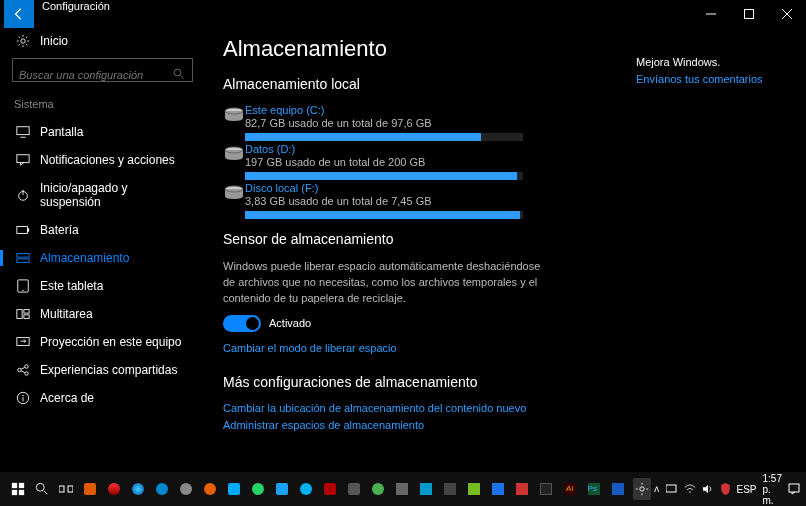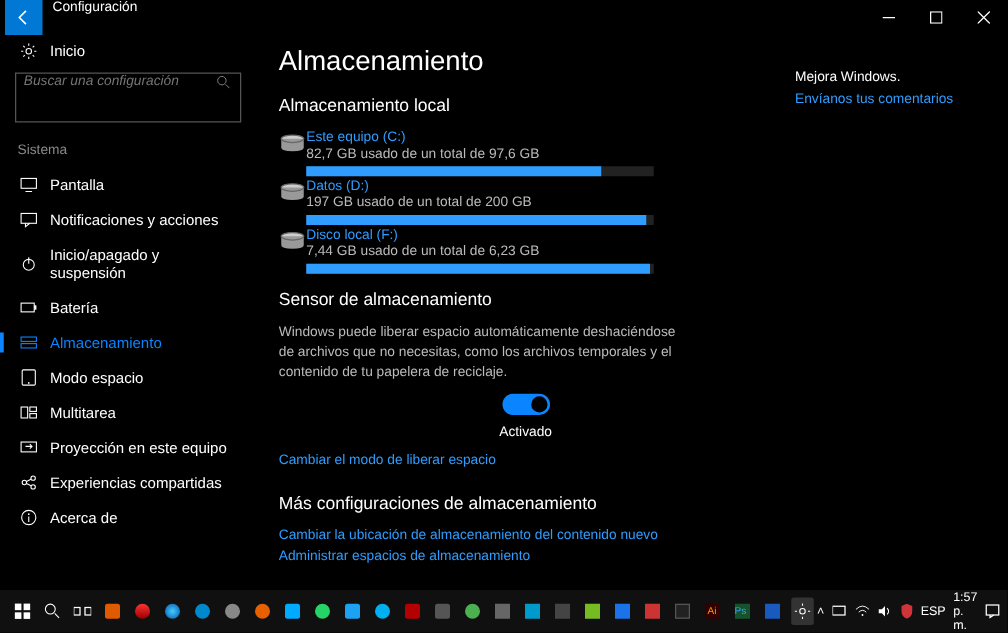--- a/index.html
+++ b/index.html
@@ -5,39 +5,39 @@
 * { margin:0; padding:0; box-sizing:border-box; font-family:"Segoe UI",Arial,sans-serif; }
 body { width:806px; height:506px; background:#000; color:#fff; overflow:hidden; font-size:11px; }
 .titlebar { height:28px; display:flex; padding:0 0 0 4px; }
 .titlebar .back { width:30px; height:28px; display:flex; align-items:center; justify-content:center; background:#0078d4; }
 .titlebar .title { margin-left:8px; font-size:11px; }
 .titlebar .spacer { flex:1; }
 .wbtn { width:38px; height:28px; display:flex; align-items:center; justify-content:center; }
 .row { display:flex; height:444px; }
 .sidebar { width:205px; padding:0 12px; }
 .home { display:flex; align-items:flex-start; gap:10px; padding:6px 4px 10px; font-size:12px; }
-.search { height:40px; border:1px solid #555; display:flex; align-items:flex-start; padding:0 6px; margin-bottom:16px; }
+.search { height:24px; border:1px solid #555; display:flex; align-items:flex-end; padding:0 6px; margin-bottom:16px; }
 .search input { flex:1; background:transparent; border:none; color:#fff; font-size:11px; outline:none; font-style:italic; }
 .catlabel { color:#888; font-size:11px; margin:6px 2px 8px; }
 .nav-item { display:flex; align-items:center; gap:10px; padding:7px 4px; font-size:12px; cursor:pointer; position:relative; }
 .nav-item.active { color:#0a84ff; }
 .nav-item.active::before { content:""; position:absolute; left:-12px; top:6px; bottom:6px; width:3px; background:#0a84ff; }
 .icon { width:14px; height:14px; display:inline-flex; align-items:center; justify-content:center; }
 .main { flex:1; padding:8px 18px 8px 18px; overflow:auto; }
 h1 { font-size:22px; font-weight:400; margin-bottom:14px; }
 h2 { font-size:14px; font-weight:400; margin:6px 0 12px; }
 .drive { display:flex; margin-bottom:2px; max-width:300px;justify-content:space-between; }
 .drv-icon { width:22px; height:18px; margin-top:2px; }
 .drv-body { flex:1; }
 .drv-name { color:#2e9dff; font-size:11px; }
 .drv-use { color:#bbb; font-size:11px; margin:1px 0 4px; }
 .bar { height:8px; background:#222; }
 .bar .fill { height:100%; background:#2e9dff; }
 .desc { color:#bbb; font-size:11px; line-height:1.45; max-width:330px; margin-bottom:8px; }
-.toggle { display:flex; align-items:center; gap:8px; margin:6px 0 10px;flex-direction:column; }
+.toggle { display:flex; align-items:center; gap:8px; margin:6px 0 10px; }
 .tog-sw { width:38px; height:17px; border-radius:9px; background:#0a84ff; position:relative; }
 .tog-sw::after { content:""; position:absolute; right:2px; top:2px; width:13px; height:13px; border-radius:50%; background:#000; }
 .link { color:#2e9dff; font-size:11px; display:block; margin:5px 0; cursor:pointer; }
 .aside { width:170px; padding:28px 14px 0 0; }
 .aside .q { font-size:11px; margin-bottom:3px; }
 .aside .sec { margin-bottom:28px; }
 .taskbar { position:absolute; bottom:0; left:0; right:0; height:34px; background:#101010; display:flex; align-items:center; padding:0 6px; }
 .tb-ic { width:22px; height:22px; margin:0 3px; display:flex; align-items:center; justify-content:center; border-radius:2px; }
 .tb-ic.active { background:#333; }
 .tray { margin-left:auto; display:flex; align-items:center; gap:6px; font-size:10px; }
@@ -140,21 +140,21 @@
           </span>
           <span>Almacenamiento</span>
         </div>
         <div class="nav-item">
           <span class="icon">
             <svg width="14" height="14" viewBox="0 0 16 16" style="color:#fff">
               <rect x="2" y="1" width="12" height="14" stroke="currentColor" fill="none" rx="1"></rect>
               <circle cx="8" cy="13" r="0.8" fill="currentColor"></circle>
             </svg>
           </span>
-          <span>Modo espacio</span>
+          <span>Este tableta</span>
         </div>
         <div class="nav-item">
           <span class="icon">
             <svg width="14" height="14" viewBox="0 0 16 16" style="color:#fff">
               <rect x="1" y="3" width="6" height="10" stroke="currentColor" fill="none"></rect>
               <rect x="9" y="3" width="6" height="4" stroke="currentColor" fill="none"></rect>
               <rect x="9" y="9" width="6" height="4" stroke="currentColor" fill="none"></rect>
             </svg>
           </span>
           <span>Multitarea</span>
@@ -231,21 +231,21 @@
         <div class="drive">
           <div class="drv-icon">
             <svg width="22" height="18" viewBox="0 0 22 18">
               <ellipse cx="11" cy="5" rx="9" ry="3" fill="#ccc"></ellipse>
               <path d="M2 5 V12 Q2 15 11 15 Q20 15 20 12 V5" fill="#999"></path>
               <ellipse cx="11" cy="5" rx="9" ry="3" fill="none" stroke="#666"></ellipse>
             </svg>
           </div>
           <div class="drv-body">
             <div class="drv-name">Disco local (F:)</div>
-            <div class="drv-use">7,44 GB usado de un total de 6,23 GB</div>
+            <div class="drv-use">3,83 GB usado de un total de 7,45 GB</div>
             <div class="bar">
               <div class="fill" style="width:99%"></div>
             </div>
           </div>
         </div>
       </div>
     <h2 style="margin-top:12px">Sensor de almacenamiento</h2>
     <div class="desc">Windows puede liberar espacio automáticamente deshaciéndose de archivos que no necesitas, como los archivos temporales y el contenido de tu papelera de reciclaje.</div>
     <div class="toggle">
       <div class="tog-sw"></div>

